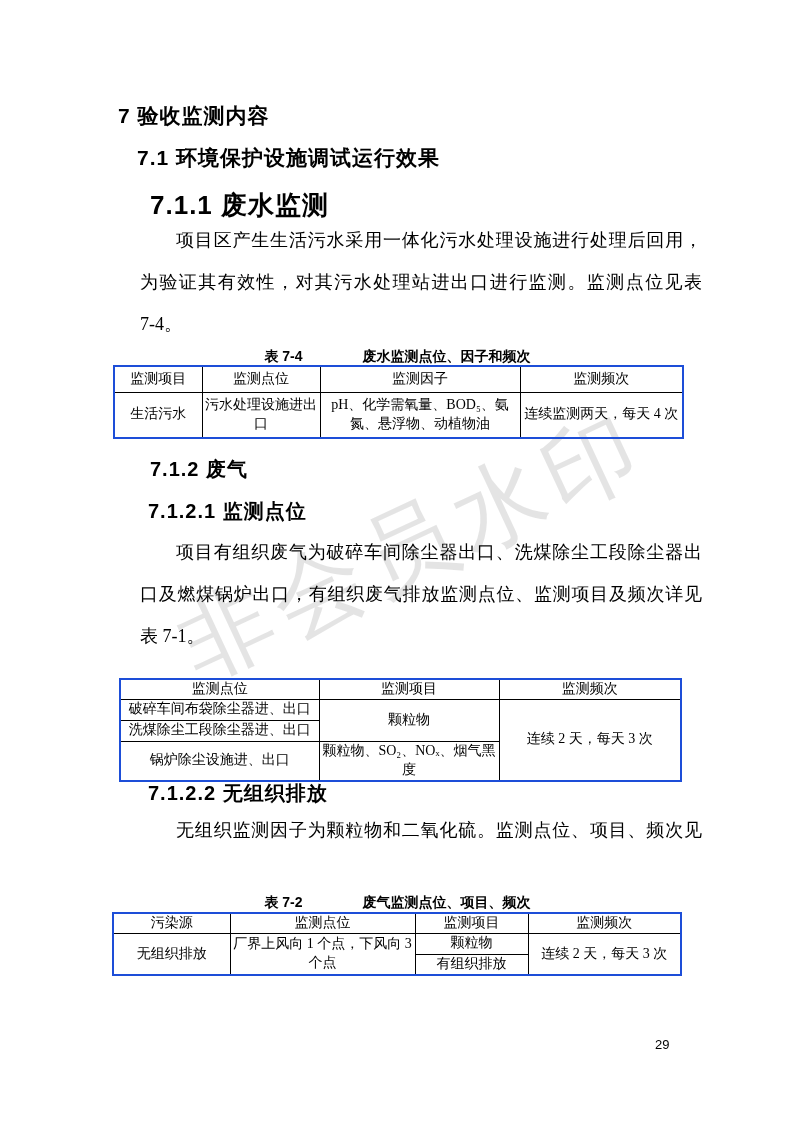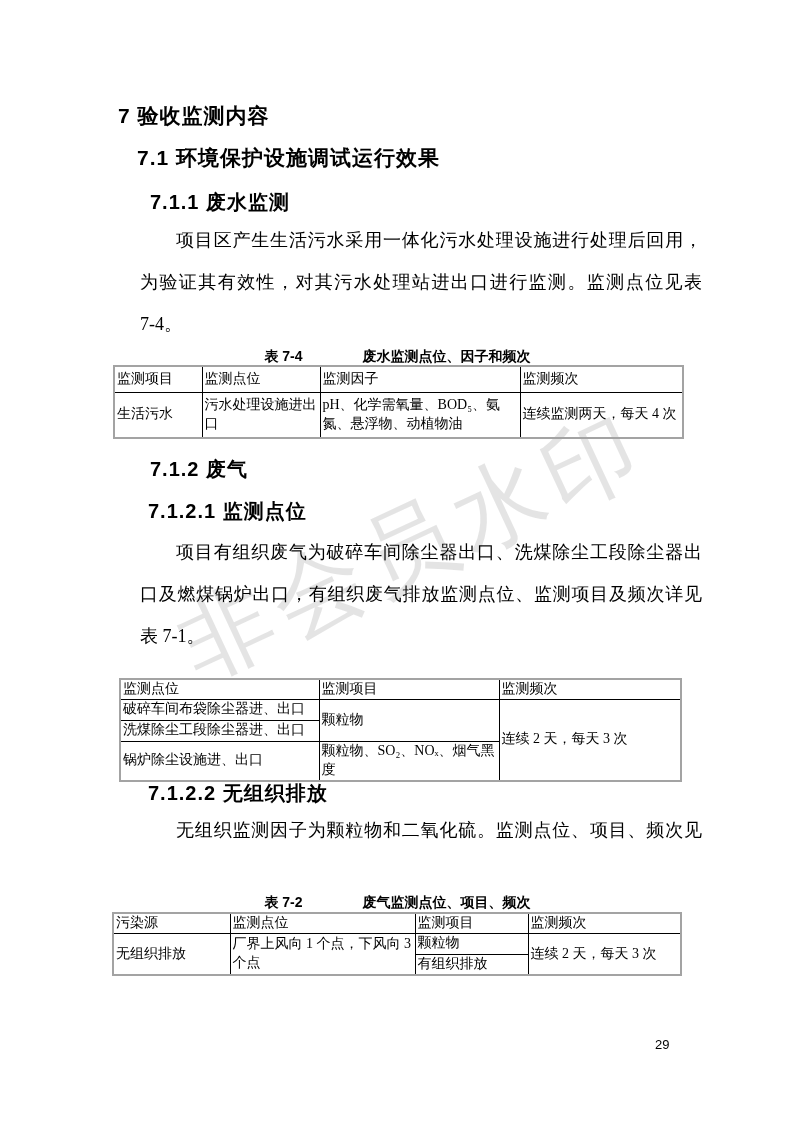--- a/index.html
+++ b/index.html
@@ -24,21 +24,21 @@
   }
   
   .h {
     position:absolute; z-index:1;
     font-family:"Liberation Sans","DejaVu Sans",sans-serif;
     font-weight:bold; font-size:21px; line-height:1.2;
     letter-spacing:1px; white-space:nowrap;
   }
   .h1 { left:118px; top:103px; }
   .h2 { left:137px; top:145px; }
-  .h3a { left:150px; top:190px; font-size:20px; }
+  .h3a { left:150px; top:190px; font-size:26px; }
   .h3b { left:150px; top:457px; font-size:20px; }
   .h4a { left:148px; top:499px; font-size:20px; }
   .h4b { left:148px; top:781px; font-size:20px; }
   
   .para { position:absolute; left:120px; width:562px; font-size:18px; line-height:42px; z-index:1;margin-left:20px; }
   .para .ln { text-align:justify; text-align-last:justify; }
   .para .ln.first { text-indent:36px; }
   .para .ln.last { text-align:right; text-align-last:left; }
   .p1 { top:219px; }
   .p2 { top:531px; }
@@ -54,22 +54,22 @@
   }
   .cap74 { top:348px; }
   .cap71 { top:656px; }
   .cap72 { top:894px; }
   .gap-l { margin-right:44px; }
   .gap-s { margin-right:14px; }
   
   .doc-table {
     position:absolute; z-index:1;
     border-collapse:collapse; table-layout:fixed;
-    font-size:14px; 
-    border:2px solid #a3a3a3; background:transparent;
+    font-size:14px; text-align:center;
+    border:2px solid #1d4ed8; background:transparent;
   }
   .doc-table td {
     border:1px solid #000; padding:0 2px;
     vertical-align:middle; line-height:1.35;
     overflow:hidden;
   }
   .t74 { left:113px; top:365px; width:569px; }
   .t71 { left:119px; top:678px; width:561px; }
   .t72 { left:112px; top:912px; width:568px; }
   .nowrap { white-space:nowrap; }

